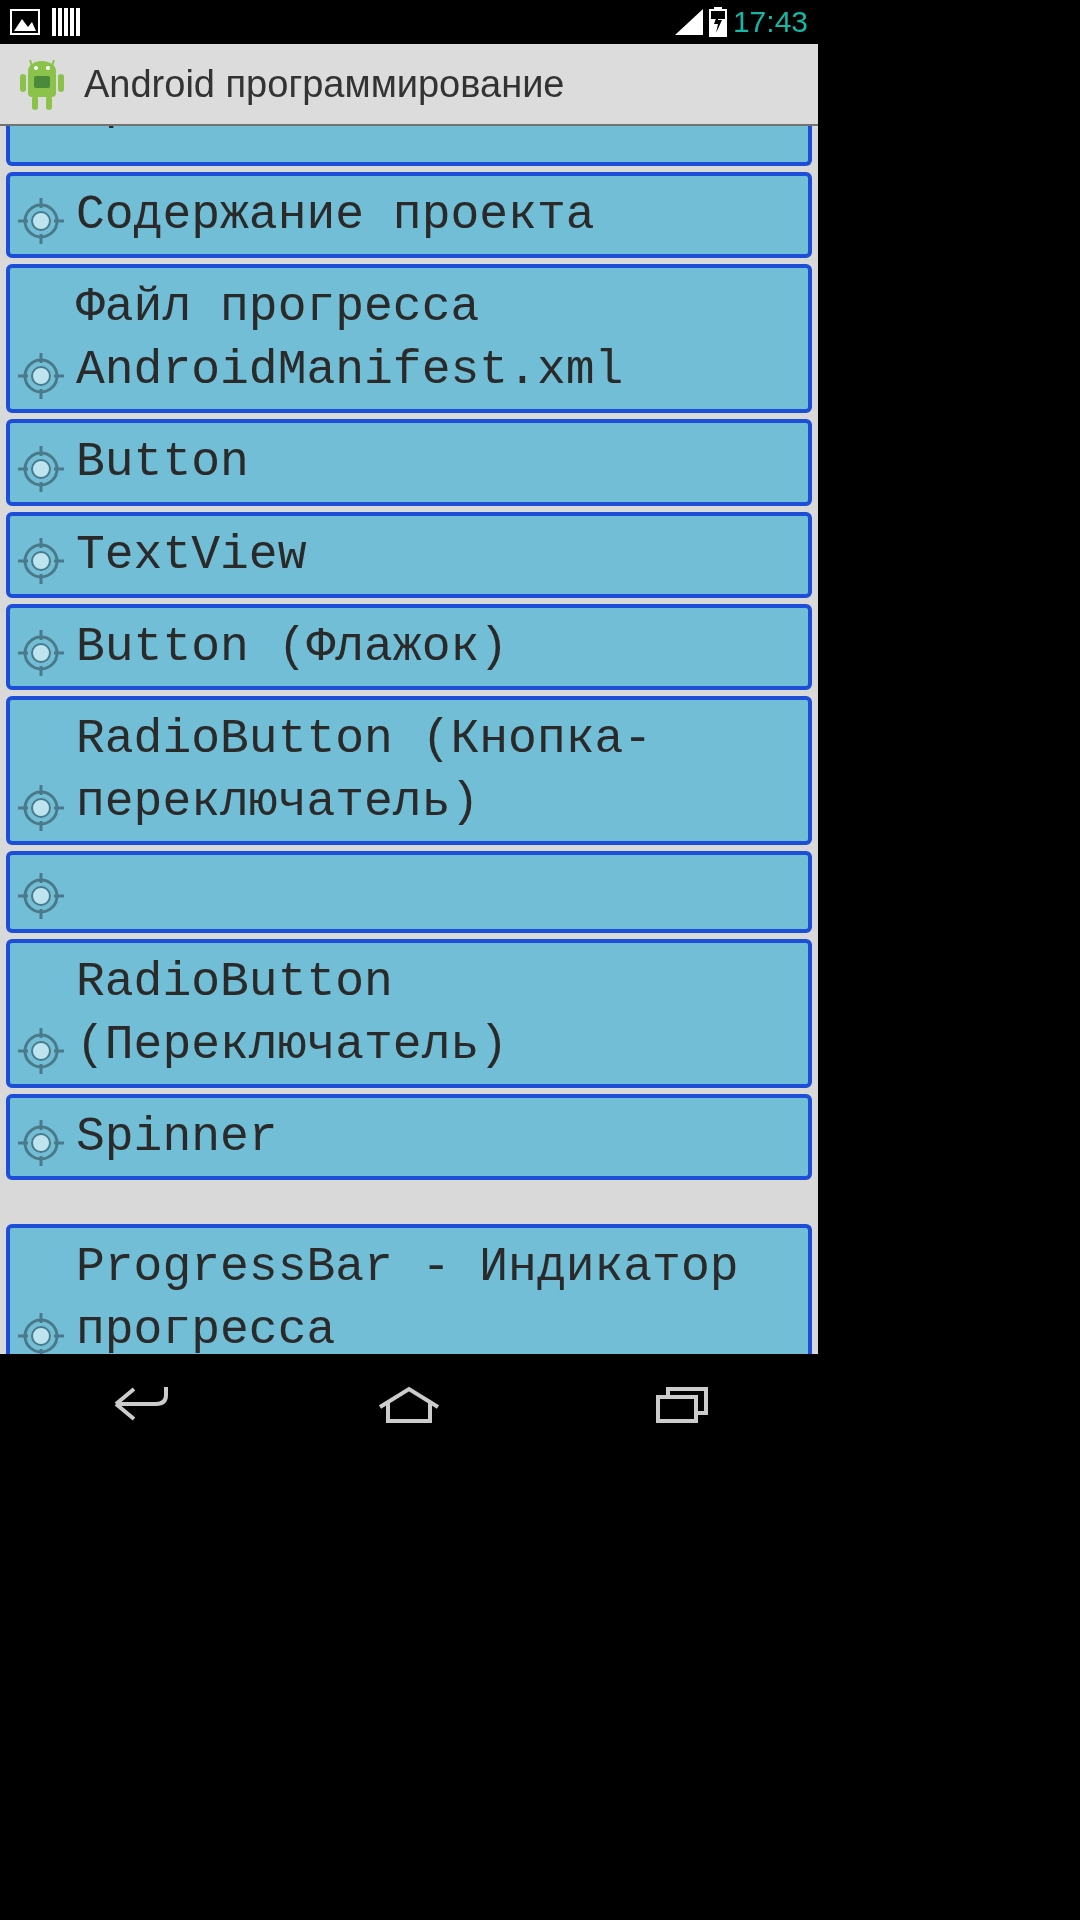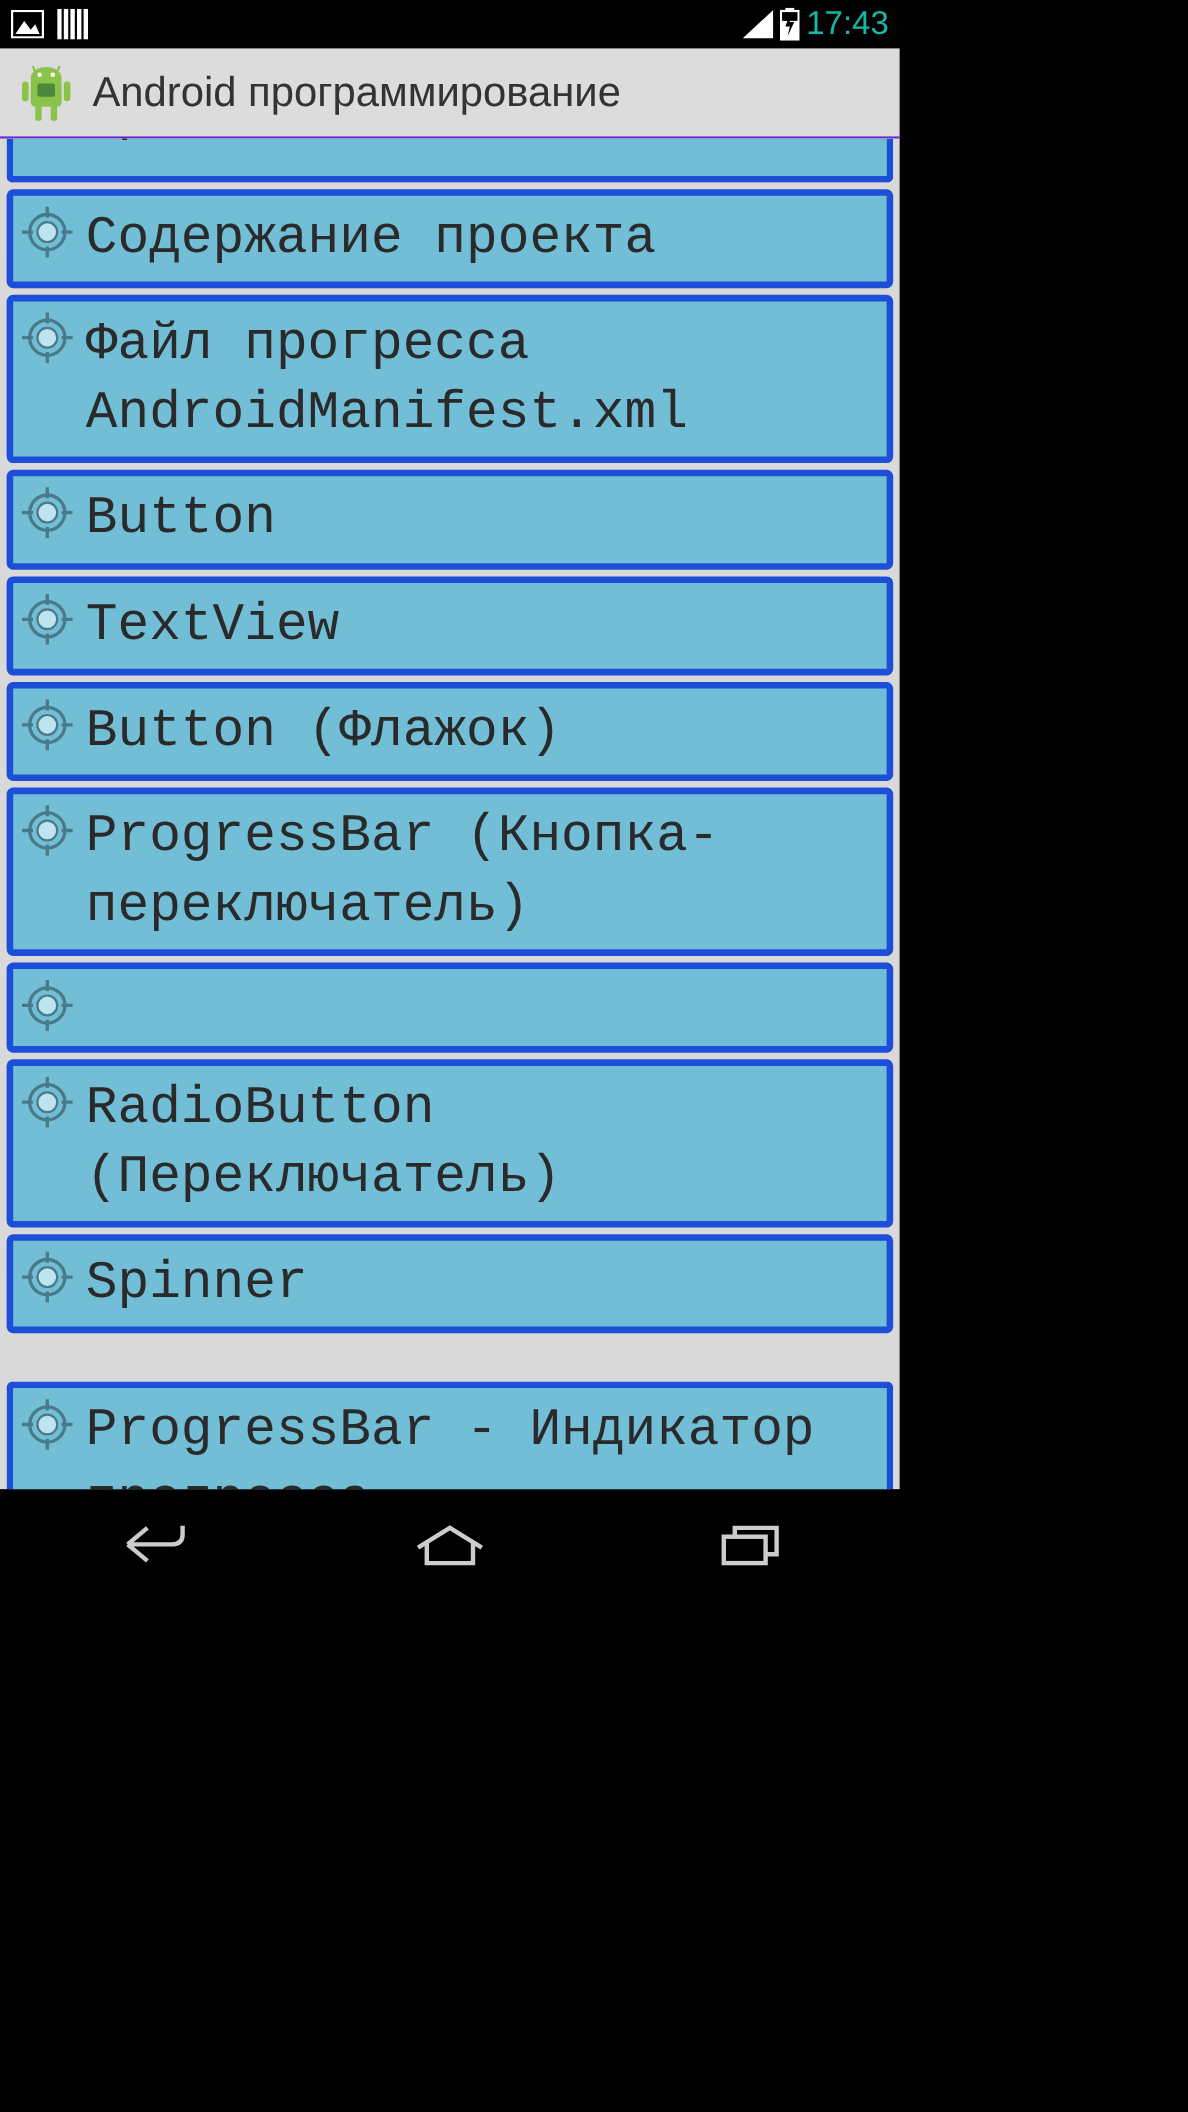--- a/index.html
+++ b/index.html
@@ -36,41 +36,41 @@
       font-family: Arial, sans-serif;
       font-size: 30px;
     }
     .app-bar {
       height: 82px;
       background: #dcdcdc;
       display: flex;
       align-items: center;
       padding: 0 14px;
       gap: 14px;
-      border-bottom: 2px solid #6d28d9;
+      border-bottom: 2px solid #737373;
     }
     .app-title {
       font-family: Arial, sans-serif;
       font-size: 38px;
       color: #333;
       font-weight: 400;
     }
     .content {
       background: #d9d9d9;
       height: calc(100% - 44px - 82px - 100px);
       overflow: hidden;
       padding: 0 6px;
     }
     .list-item {
       background: #72bed6;
-      border: 6px solid #1d4ed8;
+      border: 4px solid #1d4ed8;
       border-radius: 6px;
       margin: 6px 0;
       display: flex;
-      align-items: flex-start;
+      align-items: flex-end;
       padding: 8px 6px;
       gap: 10px;
       min-height: 82px;
     }
     .list-item.cutoff-top {
       margin-top: 0;
       border-top: none;
       border-top-left-radius: 0;
       border-top-right-radius: 0;
       padding-top: 0;
@@ -234,21 +234,21 @@
   </div>
   <div class="list-item">
     <svg class="bullet-icon" viewBox="0 0 50 50">
       <circle cx="25" cy="25" r="16" fill="none" stroke="#4a7a8a" stroke-width="3"></circle>
       <circle cx="25" cy="25" r="9" fill="#bde4ef" stroke="#4a7a8a" stroke-width="2"></circle>
       <line x1="25" y1="2" x2="25" y2="12" stroke="#4a7a8a" stroke-width="3"></line>
       <line x1="25" y1="38" x2="25" y2="48" stroke="#4a7a8a" stroke-width="3"></line>
       <line x1="2" y1="25" x2="12" y2="25" stroke="#4a7a8a" stroke-width="3"></line>
       <line x1="38" y1="25" x2="48" y2="25" stroke="#4a7a8a" stroke-width="3"></line>
     </svg>
-    <span class="item-text">ProgressBar (Кнопка-переключатель)</span>
+    <span class="item-text">RadioButton (Кнопка-переключатель)</span>
   </div>
   <div class="list-item">
     <svg class="bullet-icon" viewBox="0 0 50 50">
       <circle cx="25" cy="25" r="16" fill="none" stroke="#4a7a8a" stroke-width="3"></circle>
       <circle cx="25" cy="25" r="9" fill="#bde4ef" stroke="#4a7a8a" stroke-width="2"></circle>
       <line x1="25" y1="2" x2="25" y2="12" stroke="#4a7a8a" stroke-width="3"></line>
       <line x1="25" y1="38" x2="25" y2="48" stroke="#4a7a8a" stroke-width="3"></line>
       <line x1="2" y1="25" x2="12" y2="25" stroke="#4a7a8a" stroke-width="3"></line>
       <line x1="38" y1="25" x2="48" y2="25" stroke="#4a7a8a" stroke-width="3"></line>
     </svg>

